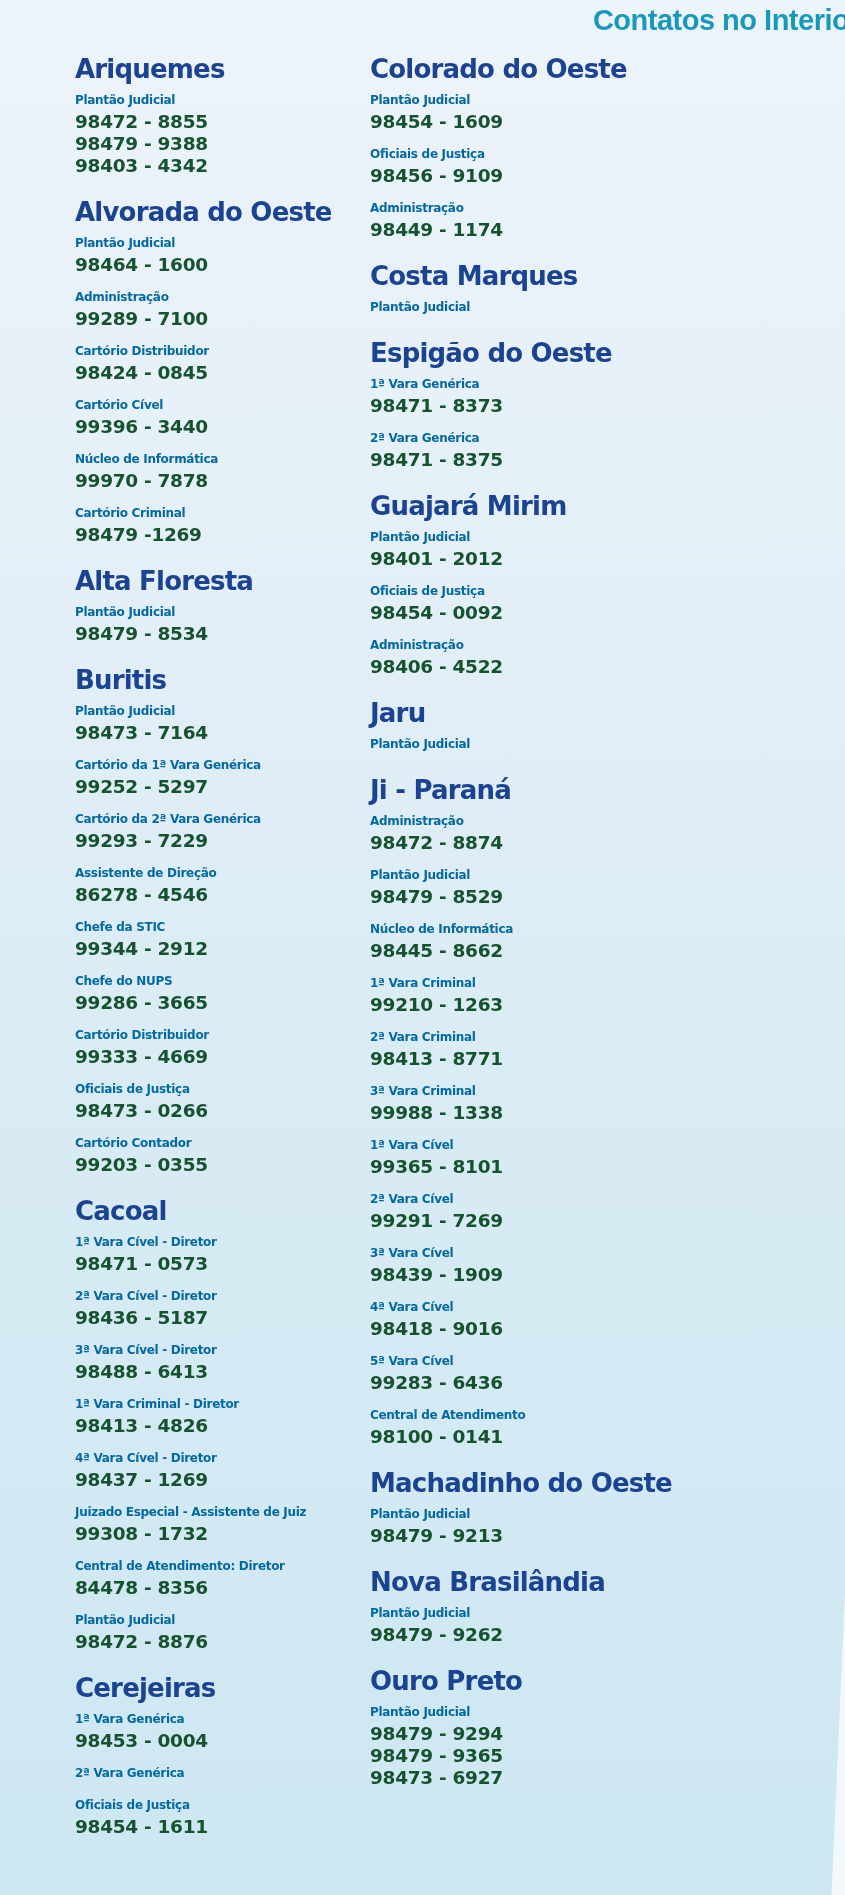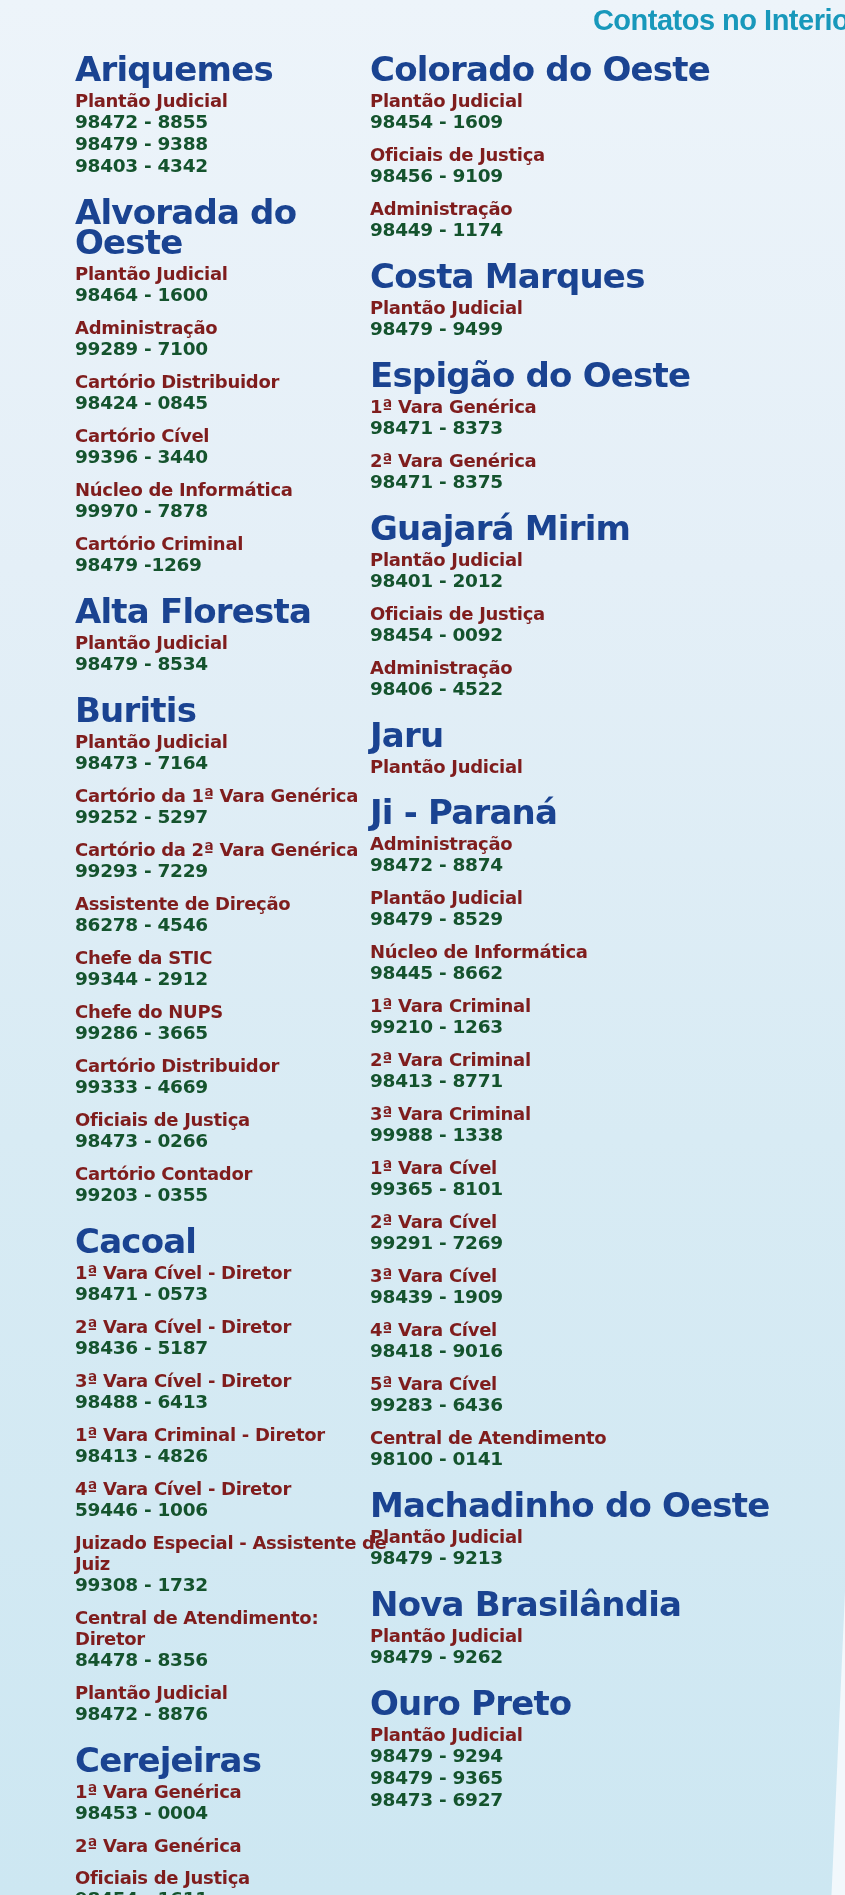--- a/index.html
+++ b/index.html
@@ -21,31 +21,31 @@
     font-size:29px; font-weight:bold;
     letter-spacing:-0.5px;
     color:#1898bb;
     font-family:"Liberation Sans","DejaVu Sans",sans-serif;
   }
   .col { position:absolute; top:54px; }
   .col-left  { left:75px;  width:315px; }
   .col-right { left:370px; width:450px; }
   .city { margin-bottom:20px; }
   .city-name {
-    font-size:34px; font-weight:bold;
+    font-size:26px; font-weight:bold;
     letter-spacing:-0.8px;
     color:#1a4391;
     line-height:30px;
     margin-bottom:6px;
   }
   .entry { margin-bottom:11px; }
   .entry-label {
-    font-size:18px; font-weight:bold;
+    font-size:12px; font-weight:bold;
     letter-spacing:-0.3px;
-    color:#7f1d1d;
+    color:#0369a1;
     line-height:21px;
   }
   .entry-number {
     font-size:18.5px; font-weight:bold;
     letter-spacing:-0.3px;
     color:#14532d;
     line-height:22px;
   }
 </style>
 </head>
@@ -151,21 +151,21 @@
       <div class="entry">
         <div class="entry-label">3ª Vara Cível - Diretor</div>
         <div class="entry-number">98488 - 6413</div>
       </div>
       <div class="entry">
         <div class="entry-label">1ª Vara Criminal - Diretor</div>
         <div class="entry-number">98413 - 4826</div>
       </div>
       <div class="entry">
         <div class="entry-label">4ª Vara Cível - Diretor</div>
-        <div class="entry-number">59446 - 1006</div>
+        <div class="entry-number">98437 - 1269</div>
       </div>
       <div class="entry">
         <div class="entry-label">Juizado Especial - Assistente de Juiz</div>
         <div class="entry-number">99308 - 1732</div>
       </div>
       <div class="entry">
         <div class="entry-label">Central de Atendimento: Diretor</div>
         <div class="entry-number">84478 - 8356</div>
       </div>
       <div class="entry">
@@ -201,21 +201,20 @@
       </div>
       <div class="entry">
         <div class="entry-label">Administração</div>
         <div class="entry-number">98449 - 1174</div>
       </div>
     </section>
     <section class="city">
       <h2 class="city-name">Costa Marques</h2>
       <div class="entry">
         <div class="entry-label">Plantão Judicial</div>
-        <div class="entry-number">98479 - 9499</div>
       </div>
     </section>
     <section class="city">
       <h2 class="city-name">Espigão do Oeste</h2>
       <div class="entry">
         <div class="entry-label">1ª Vara Genérica</div>
         <div class="entry-number">98471 - 8373</div>
       </div>
       <div class="entry">
         <div class="entry-label">2ª Vara Genérica</div>

